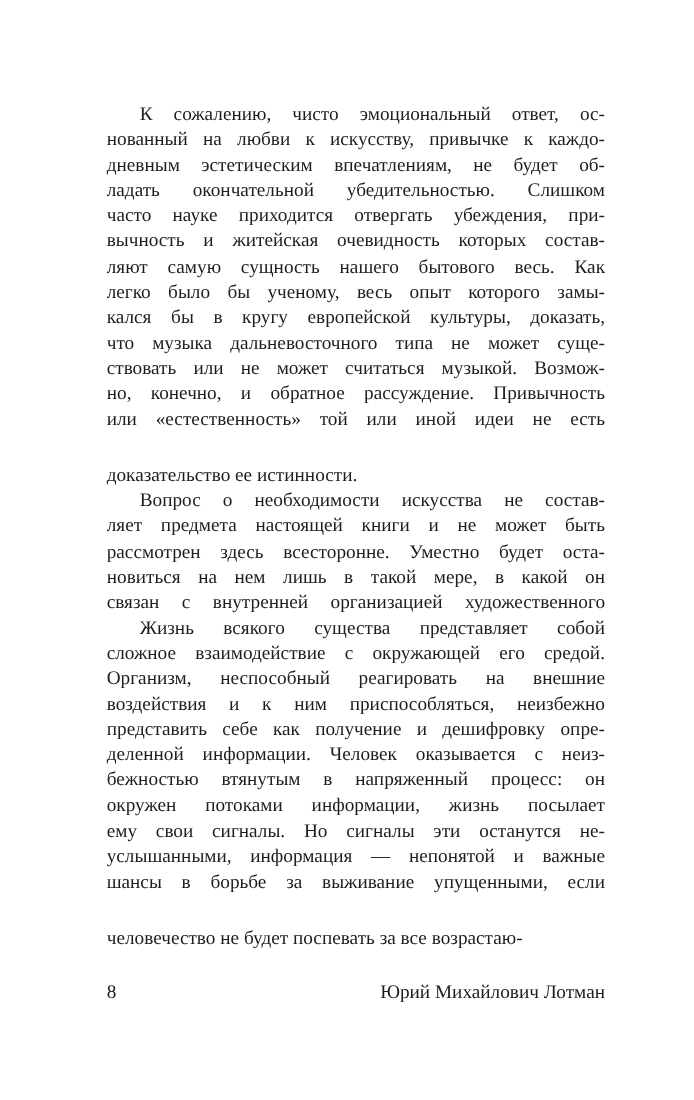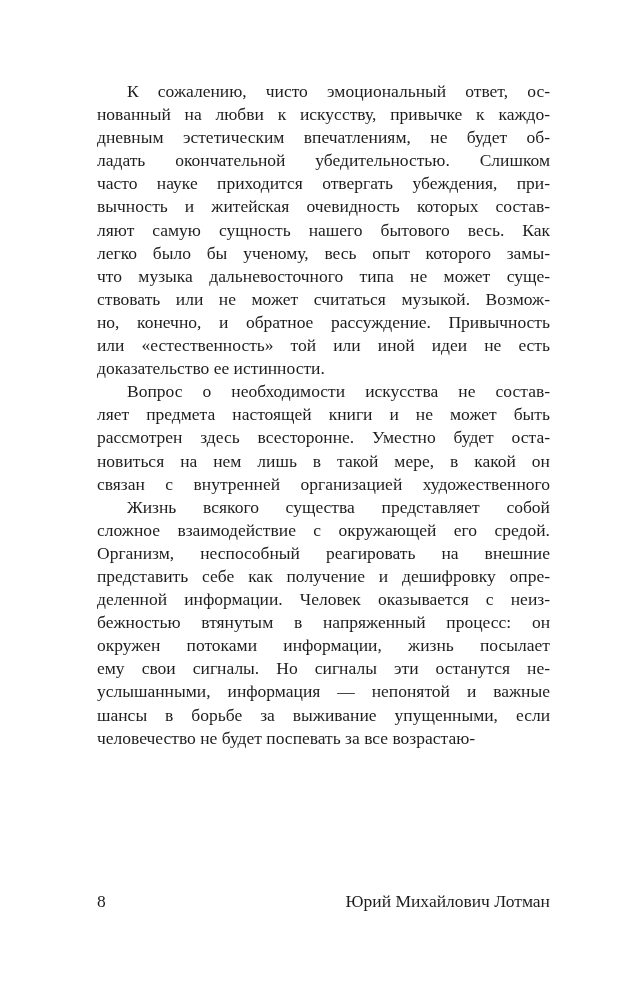--- a/index.html
+++ b/index.html
@@ -12,40 +12,41 @@
     width: 631px;
     height: 1000px;
     background: #ffffff;
     overflow: hidden;
     font-family: "Liberation Serif", "DejaVu Serif", serif;
     color: #1d1d1d;
   }
   .page-text {
     position: absolute;
     left: 97px;
-    top: 80px;
+    top: 92px;
     width: 453px;
     font-size: 17.5px;
     line-height: 23.1px;
   }
   .paragraph {
     margin: 0;
     padding: 0;
   }
   .line {
     text-align: justify;
     text-align-last: justify;
     text-justify: inter-word;
     white-space: normal;
   }
   .line.first {
     text-indent: 30px;
   }
   .line.last {
     text-align-last: left;
+    margin-top: 28px;
   }
   .page-footer {
     position: absolute;
     left: 97px;
     top: 890px;
     width: 453px;
     display: flex;
     justify-content: space-between;
     align-items: baseline;
     font-size: 17.5px;
@@ -64,37 +65,39 @@
   <div class="page-text">
       <div class="paragraph">
         <div class="line first">К сожалению, чисто эмоциональный ответ, ос-</div>
         <div class="line">нованный на любви к искусству, привычке к каждо-</div>
         <div class="line">дневным эстетическим впечатлениям, не будет об-</div>
         <div class="line">ладать окончательной убедительностью. Слишком</div>
         <div class="line">часто науке приходится отвергать убеждения, при-</div>
         <div class="line">вычность и житейская очевидность которых состав-</div>
         <div class="line">ляют самую сущность нашего бытового весь. Как</div>
         <div class="line">легко было бы ученому, весь опыт которого замы-</div>
+        <div class="line">кался бы в кругу европейской культуры, доказать,</div>
         <div class="line">что музыка дальневосточного типа не может суще-</div>
         <div class="line">ствовать или не может считаться музыкой. Возмож-</div>
         <div class="line">но, конечно, и обратное рассуждение. Привычность</div>
         <div class="line">или «естественность» той или иной идеи не есть</div>
         <div class="line last">доказательство ее истинности.</div>
       </div>
       <div class="paragraph">
         <div class="line first">Вопрос о необходимости искусства не состав-</div>
         <div class="line">ляет предмета настоящей книги и не может быть</div>
         <div class="line">рассмотрен здесь всесторонне. Уместно будет оста-</div>
         <div class="line">новиться на нем лишь в такой мере, в какой он</div>
         <div class="line">связан с внутренней организацией художественного</div>
       </div>
       <div class="paragraph">
         <div class="line first">Жизнь всякого существа представляет собой</div>
         <div class="line">сложное взаимодействие с окружающей его средой.</div>
         <div class="line">Организм, неспособный реагировать на внешние</div>
+        <div class="line">воздействия и к ним приспособляться, неизбежно</div>
         <div class="line">представить себе как получение и дешифровку опре-</div>
         <div class="line">деленной информации. Человек оказывается с неиз-</div>
         <div class="line">бежностью втянутым в напряженный процесс: он</div>
         <div class="line">окружен потоками информации, жизнь посылает</div>
         <div class="line">ему свои сигналы. Но сигналы эти останутся не-</div>
         <div class="line">услышанными, информация — непонятой и важные</div>
         <div class="line">шансы в борьбе за выживание упущенными, если</div>
         <div class="line last">человечество не будет поспевать за все возрастаю-</div>
       </div>
     </div>

